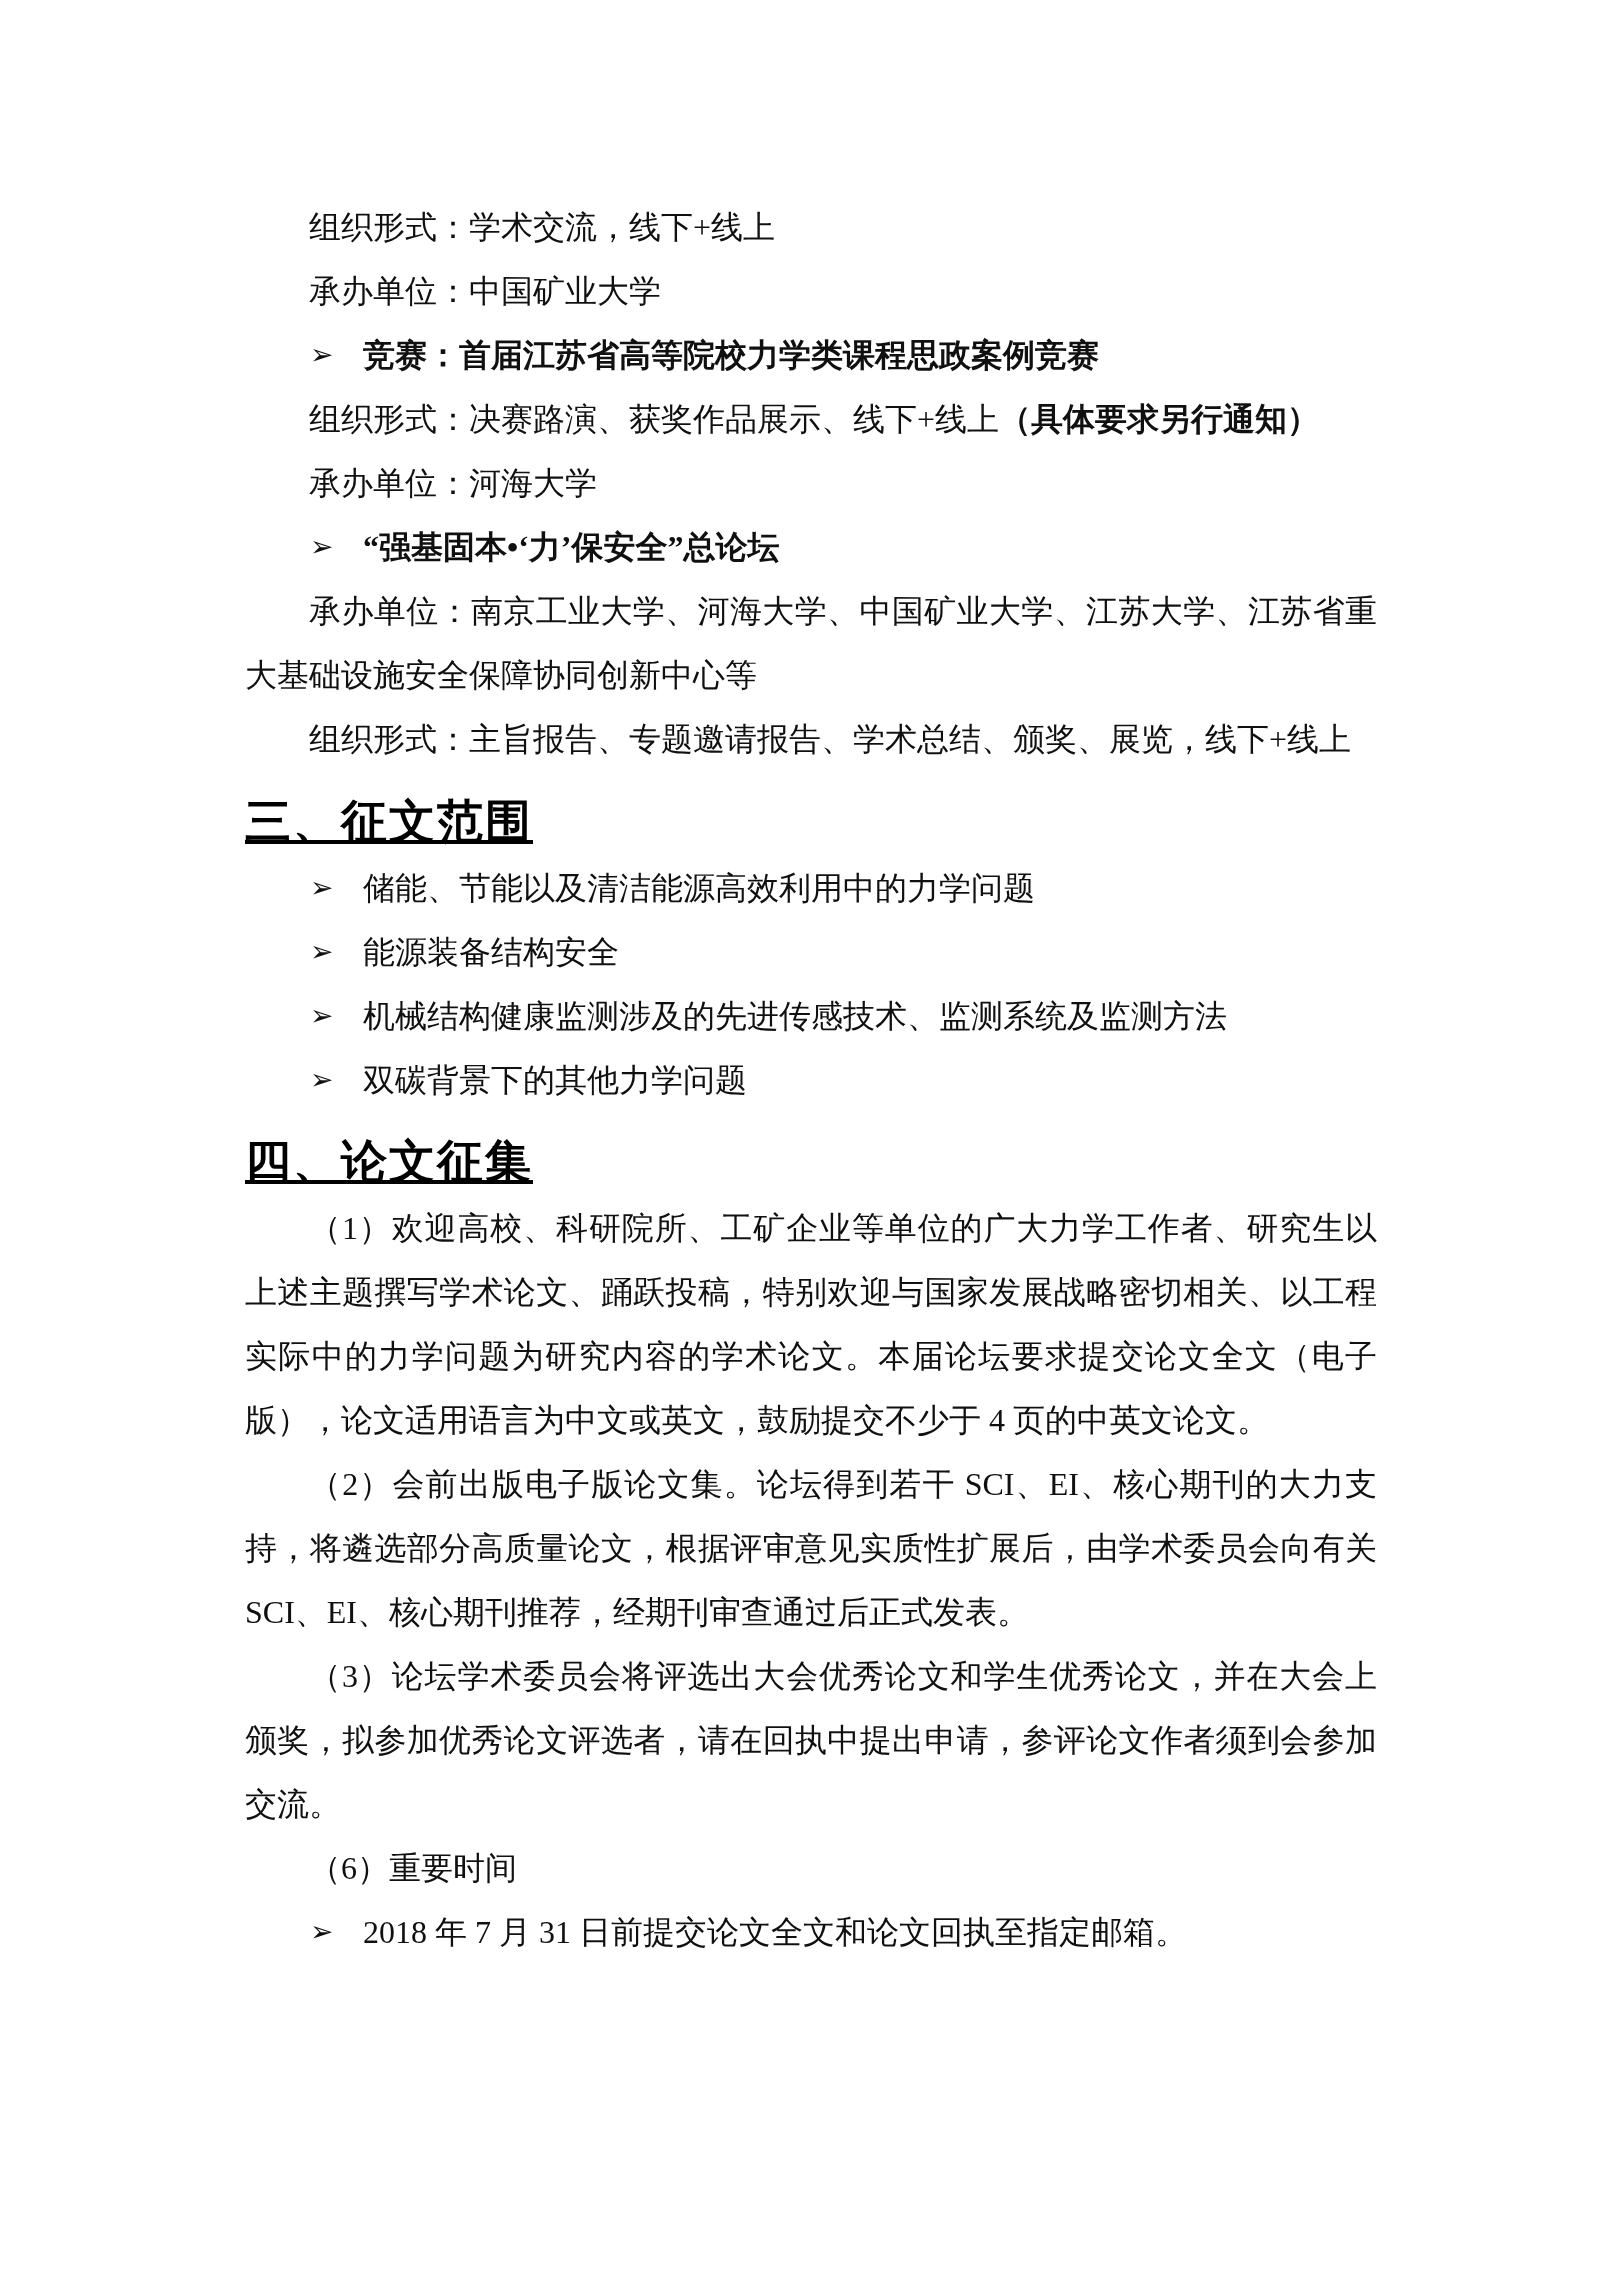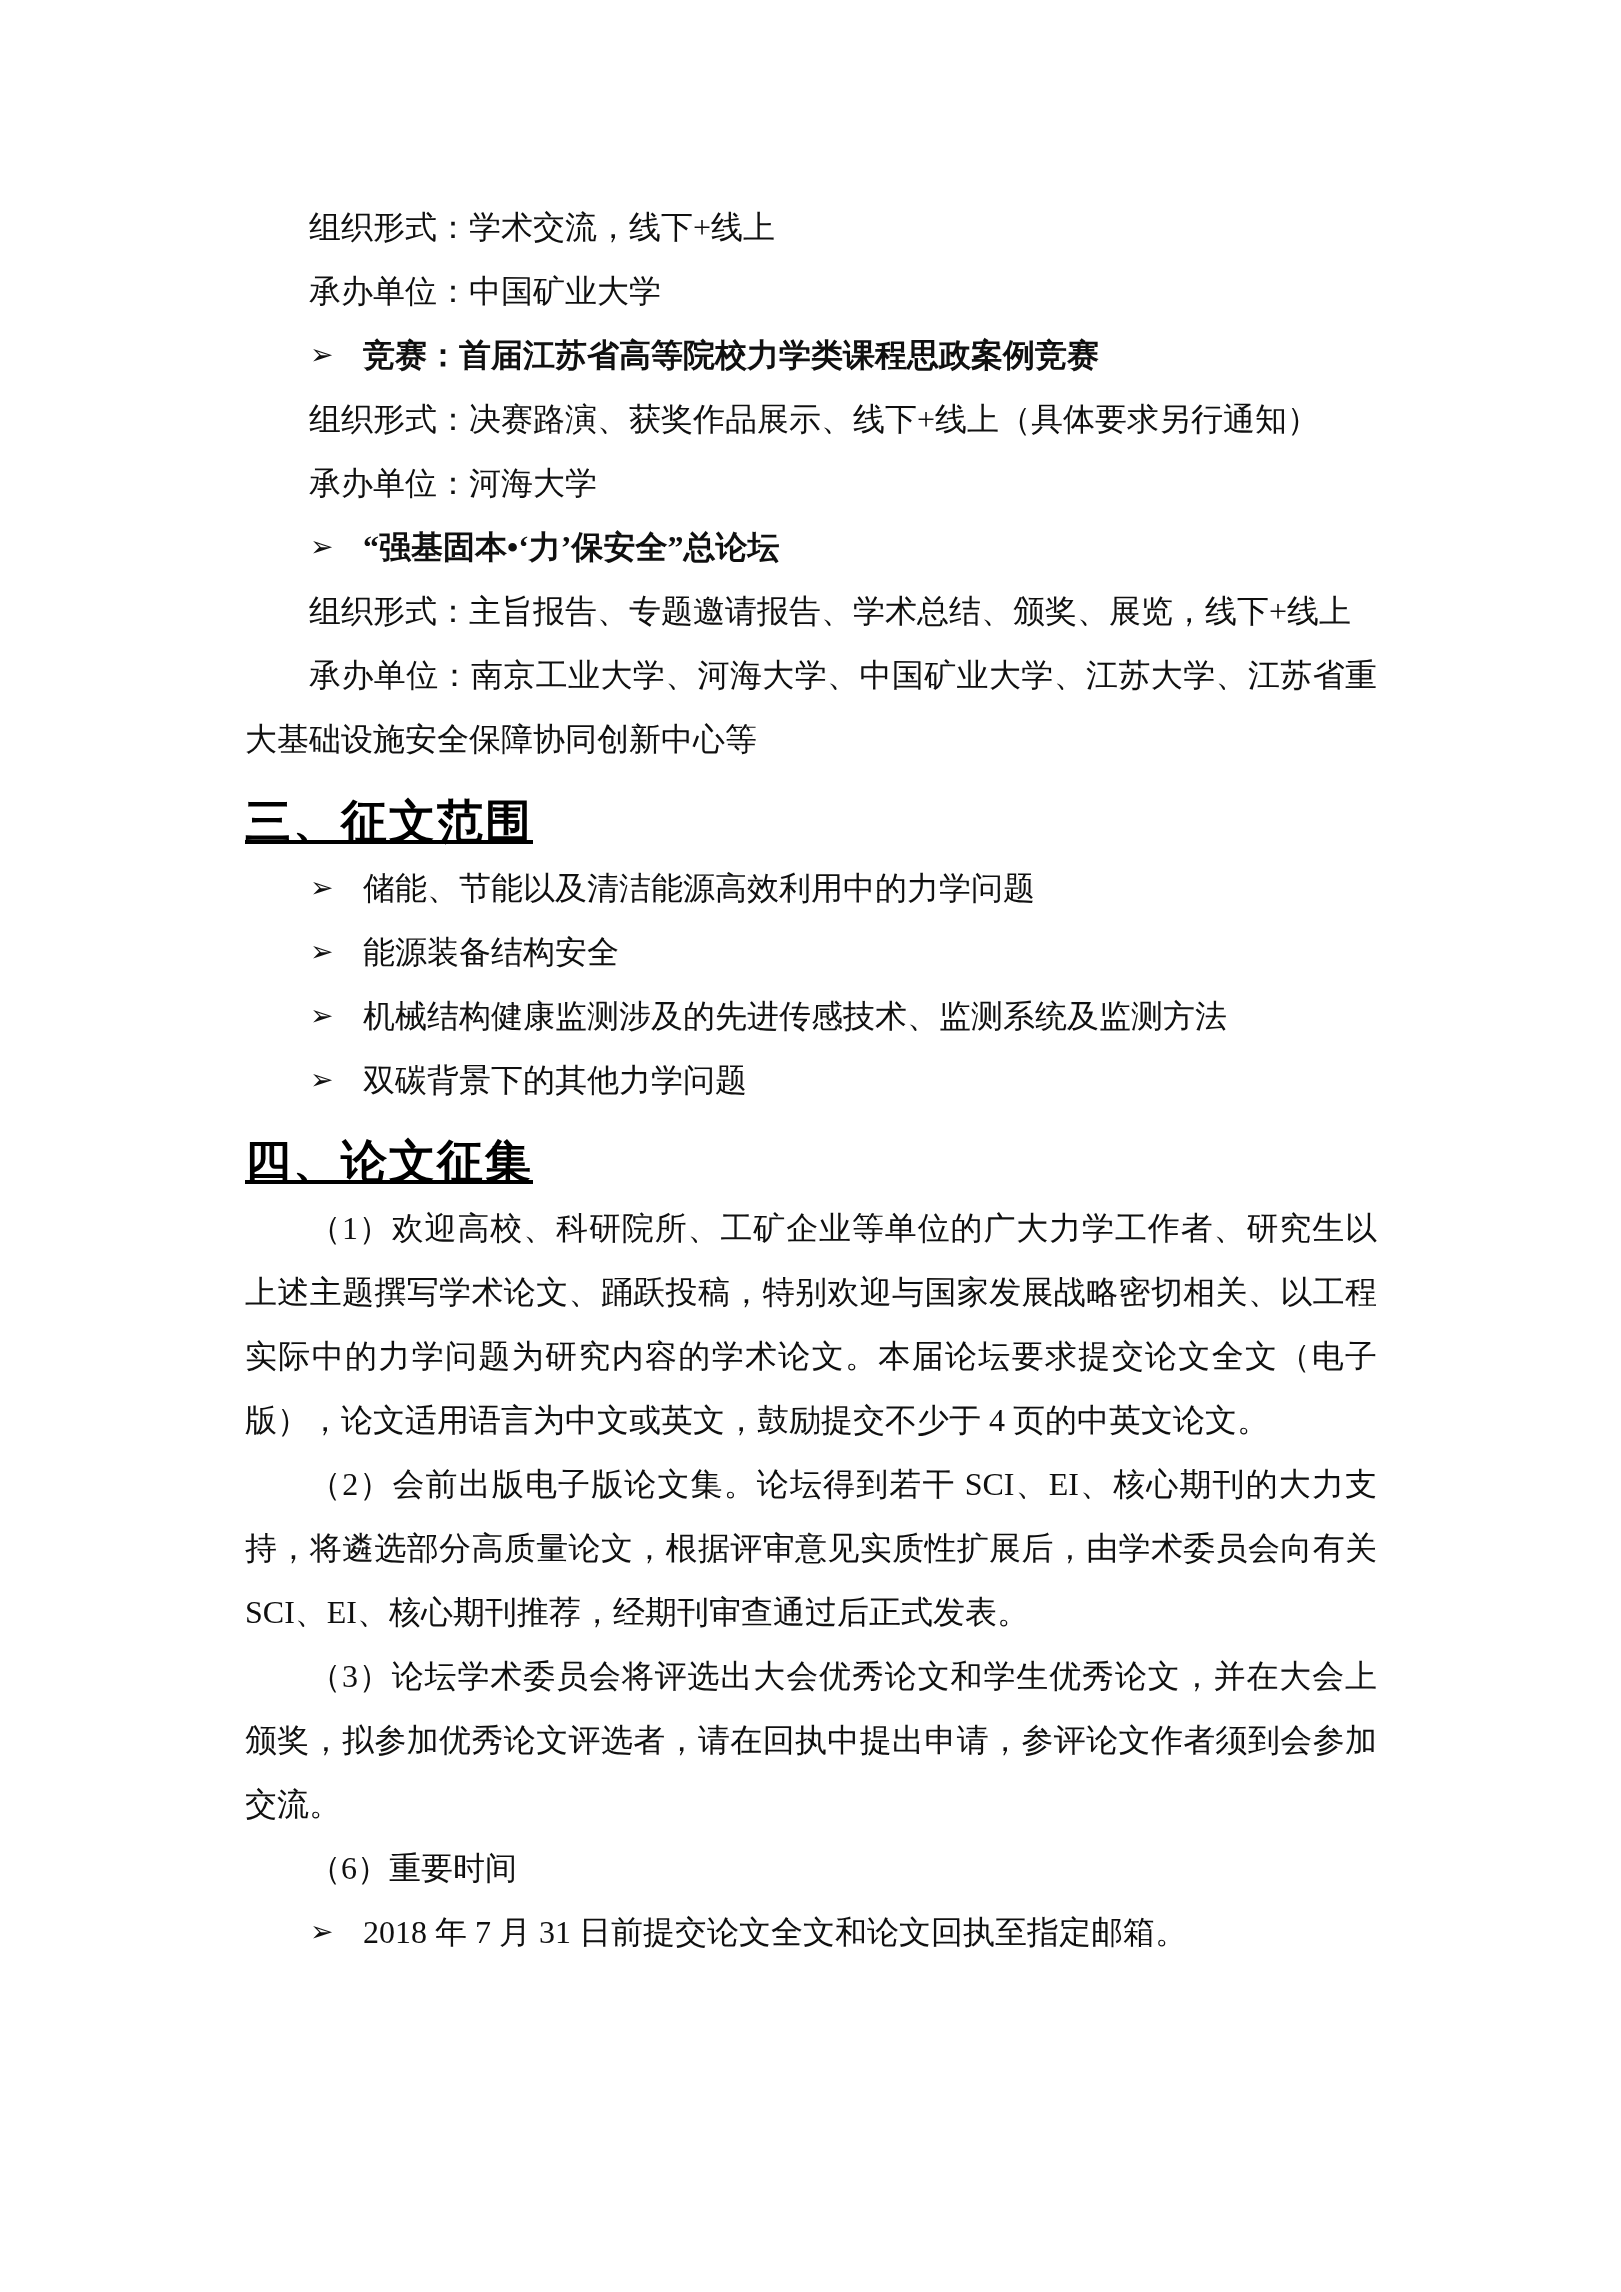--- a/index.html
+++ b/index.html
@@ -21,21 +21,21 @@
     overflow: hidden;
   }
   .content { width: 1132px; }
   p.body-para {
     margin: 0;
     text-indent: 2em;
     text-align: justify;
     word-break: break-all;
   }
   p.body-para:last-child { text-align: left; }
-  .seg-bold { font-weight: normal; margin-top: 28px; }
+  .seg-bold { font-weight: bold; margin-top: 28px; }
   .bullet-line {
     position: relative;
     margin: 0;
     padding-left: 118px;
     text-align: left;
   }
   .bullet-line .arrow {
     position: absolute;
     left: 65px;
     top: 0;
@@ -59,22 +59,22 @@
 <body>
 
 <div class="page">
   <div class="content" id="doc-content">
       <p class="body-para">组织形式：学术交流，线下+线上</p>
       <p class="body-para">承办单位：中国矿业大学</p>
       <p class="bullet-line bold-bullet"><span class="arrow">➢</span><span>竞赛：首届江苏省高等院校力学类课程思政案例竞赛</span></p>
       <p class="body-para"><span>组织形式：决赛路演、获奖作品展示、线下+线上</span><span class="seg-bold">（具体要求另行通知）</span></p>
       <p class="body-para">承办单位：河海大学</p>
       <p class="bullet-line bold-bullet"><span class="arrow">➢</span><span>“强基固本•‘力’保安全”总论坛</span></p>
+      <p class="body-para">承办单位：南京工业大学、河海大学、中国矿业大学、江苏大学、江苏省重大基础设施安全保障协同创新中心等</p>
       <p class="body-para">组织形式：主旨报告、专题邀请报告、学术总结、颁奖、展览，线下+线上</p>
-      <p class="body-para">承办单位：南京工业大学、河海大学、中国矿业大学、江苏大学、江苏省重大基础设施安全保障协同创新中心等</p>
       <h2 class="sec-heading">三、征文范围</h2>
       <p class="bullet-line"><span class="arrow">➢</span><span>储能、节能以及清洁能源高效利用中的力学问题</span></p>
       <p class="bullet-line"><span class="arrow">➢</span><span>能源装备结构安全</span></p>
       <p class="bullet-line"><span class="arrow">➢</span><span>机械结构健康监测涉及的先进传感技术、监测系统及监测方法</span></p>
       <p class="bullet-line"><span class="arrow">➢</span><span>双碳背景下的其他力学问题</span></p>
       <h2 class="sec-heading">四、论文征集</h2>
       <p class="body-para">（1）欢迎高校、科研院所、工矿企业等单位的广大力学工作者、研究生以上述主题撰写学术论文、踊跃投稿，特别欢迎与国家发展战略密切相关、以工程实际中的力学问题为研究内容的学术论文。本届论坛要求提交论文全文（电子版），论文适用语言为中文或英文，鼓励提交不少于 4 页的中英文论文。</p>
       <p class="body-para">（2）会前出版电子版论文集。论坛得到若干 SCI、EI、核心期刊的大力支持，将遴选部分高质量论文，根据评审意见实质性扩展后，由学术委员会向有关 SCI、EI、核心期刊推荐，经期刊审查通过后正式发表。</p>
       <p class="body-para">（3）论坛学术委员会将评选出大会优秀论文和学生优秀论文，并在大会上颁奖，拟参加优秀论文评选者，请在回执中提出申请，参评论文作者须到会参加交流。</p>
       <p class="body-para">（6）重要时间</p>

